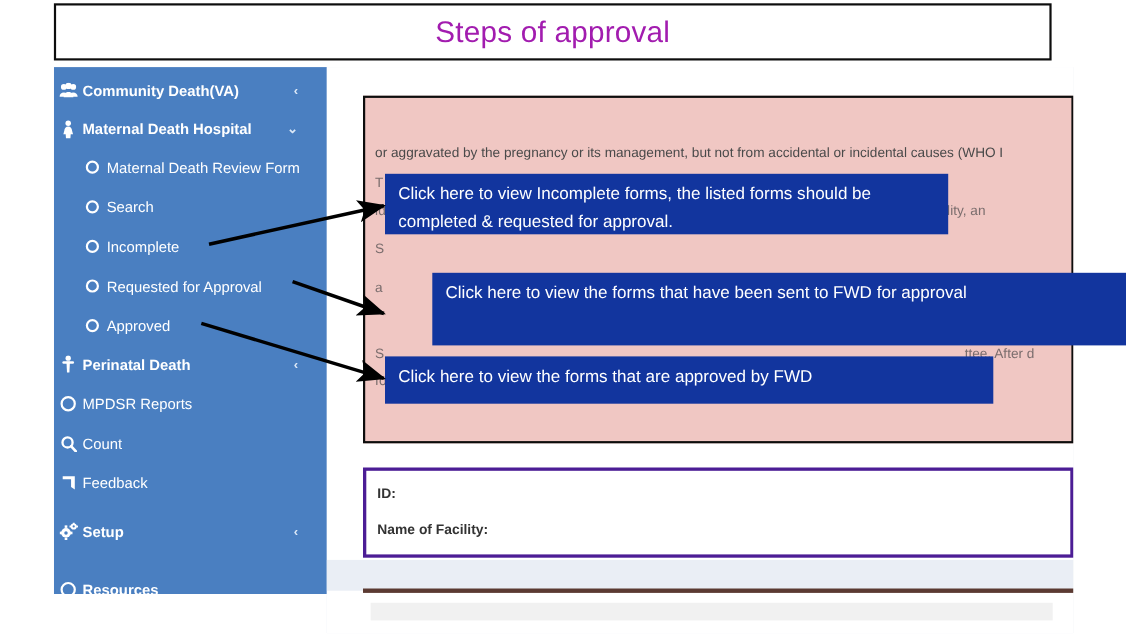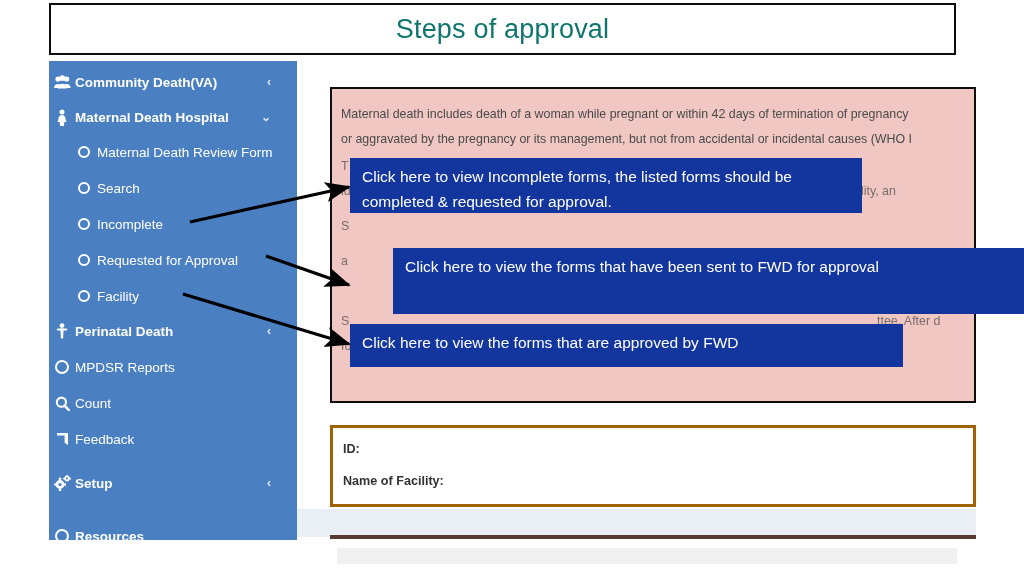--- a/index.html
+++ b/index.html
@@ -9,21 +9,21 @@
   }
   #stage{position:absolute;left:0;top:0;width:1024px;height:576px;}
 
   
   .title-box{
     position:absolute;left:49px;top:3px;width:907px;height:52px;
     background:#ffffff;border:2px solid #0d0d0d;box-sizing:border-box;
     display:flex;align-items:center;justify-content:center;
   }
   .title-text{
-    font-size:27px;color:#0f766e;letter-spacing:.2px;
+    font-size:27px;color:#a21caf;letter-spacing:.2px;
     white-space:nowrap;font-family:"Liberation Sans", sans-serif;
   }
 
   
   .app{
     position:absolute;left:49px;top:61px;width:927px;height:515px;
     background:#ffffff;overflow:hidden;
   }
 
   
@@ -68,21 +68,21 @@
     background:#f0c7c3;border:2px solid #0d0d0d;box-sizing:border-box;
   }
   .pink-line{
     position:absolute;left:9px;font-size:12.4px;color:#4a4a4a;
     white-space:nowrap;font-family:"Liberation Sans", sans-serif;
   }
   .faded{color:#7a6d6d;}
 
   .green-box{
     position:absolute;left:33px;top:364px;width:646px;height:82px;
-    background:#ffffff;border:3px solid #a16207;box-sizing:border-box;padding-left:27px;
+    background:#ffffff;border:3px solid #4c1d95;box-sizing:border-box;padding-left:27px;
   }
   .green-line{
     position:absolute;left:10px;font-size:12.6px;color:#333333;font-weight:bold;
   }
   .grey-strip{
     position:absolute;left:0;top:448px;width:679px;height:28px;background:#eaeef5;
   }
   .brown-rule{
     position:absolute;left:33px;top:474px;width:646px;height:4px;background:#5b3a32;
   }
@@ -169,21 +169,21 @@
         <span class="sb-icon">
             <span class="ring"></span>
           </span>
         <span class="sb-label">Requested for Approval</span>
       </div>
 
       <div class="sb-item sb-sub" style="top:218px;padding-left:22px;">
         <span class="sb-icon">
             <span class="ring"></span>
           </span>
-        <span class="sb-label">Facility</span>
+        <span class="sb-label">Approved</span>
       </div>
 
       <div class="sb-item sb-top" style="top:253px;">
         <span class="sb-icon">
           <svg width="12" height="16" viewBox="0 0 12 16">
               <circle cx="6" cy="2.6" r="2.4" fill="#fff"></circle>
               <rect x="0.7" y="5.4" width="10.6" height="2.2" rx="1.1" fill="#fff"></rect>
               <path d="M4.4 5.6h3.2l-.5 10h-2.2z" fill="#fff"></path>
             </svg>
         </span>
@@ -248,21 +248,20 @@
         <span class="sb-label">Resources</span>
       </div>
 
       <div class="sb-scroll"></div>
     </div>
 
     <div class="pane">
       <div class="pane-white"></div>
 
       <div class="pink-box">
-        <div class="pink-line" style="top:18px;">Maternal death includes death of a woman while pregnant or within 42 days of termination of pregnancy</div>
         <div class="pink-line" style="top:43px;">or aggravated by the pregnancy or its management, but not from accidental or incidental causes (WHO I</div>
         <div class="pink-line faded" style="top:70px;">T</div>
         <div class="pink-line faded" style="top:95px;">identifying avoidable factors and utilising the information for improving quality of care at the facility, an</div>
         <div class="pink-line faded" style="top:130px;">S</div>
         <div class="pink-line faded" style="top:165px;">a</div>
         <div class="pink-line faded" style="top:225px;">S</div>
         <div class="pink-line faded" style="top:225px;left:545px;">ttee. After d</div>
         <div class="pink-line faded" style="top:250px;">forms should be made accessible to Family Welfare Division through web entry.</div>
       </div>
 

